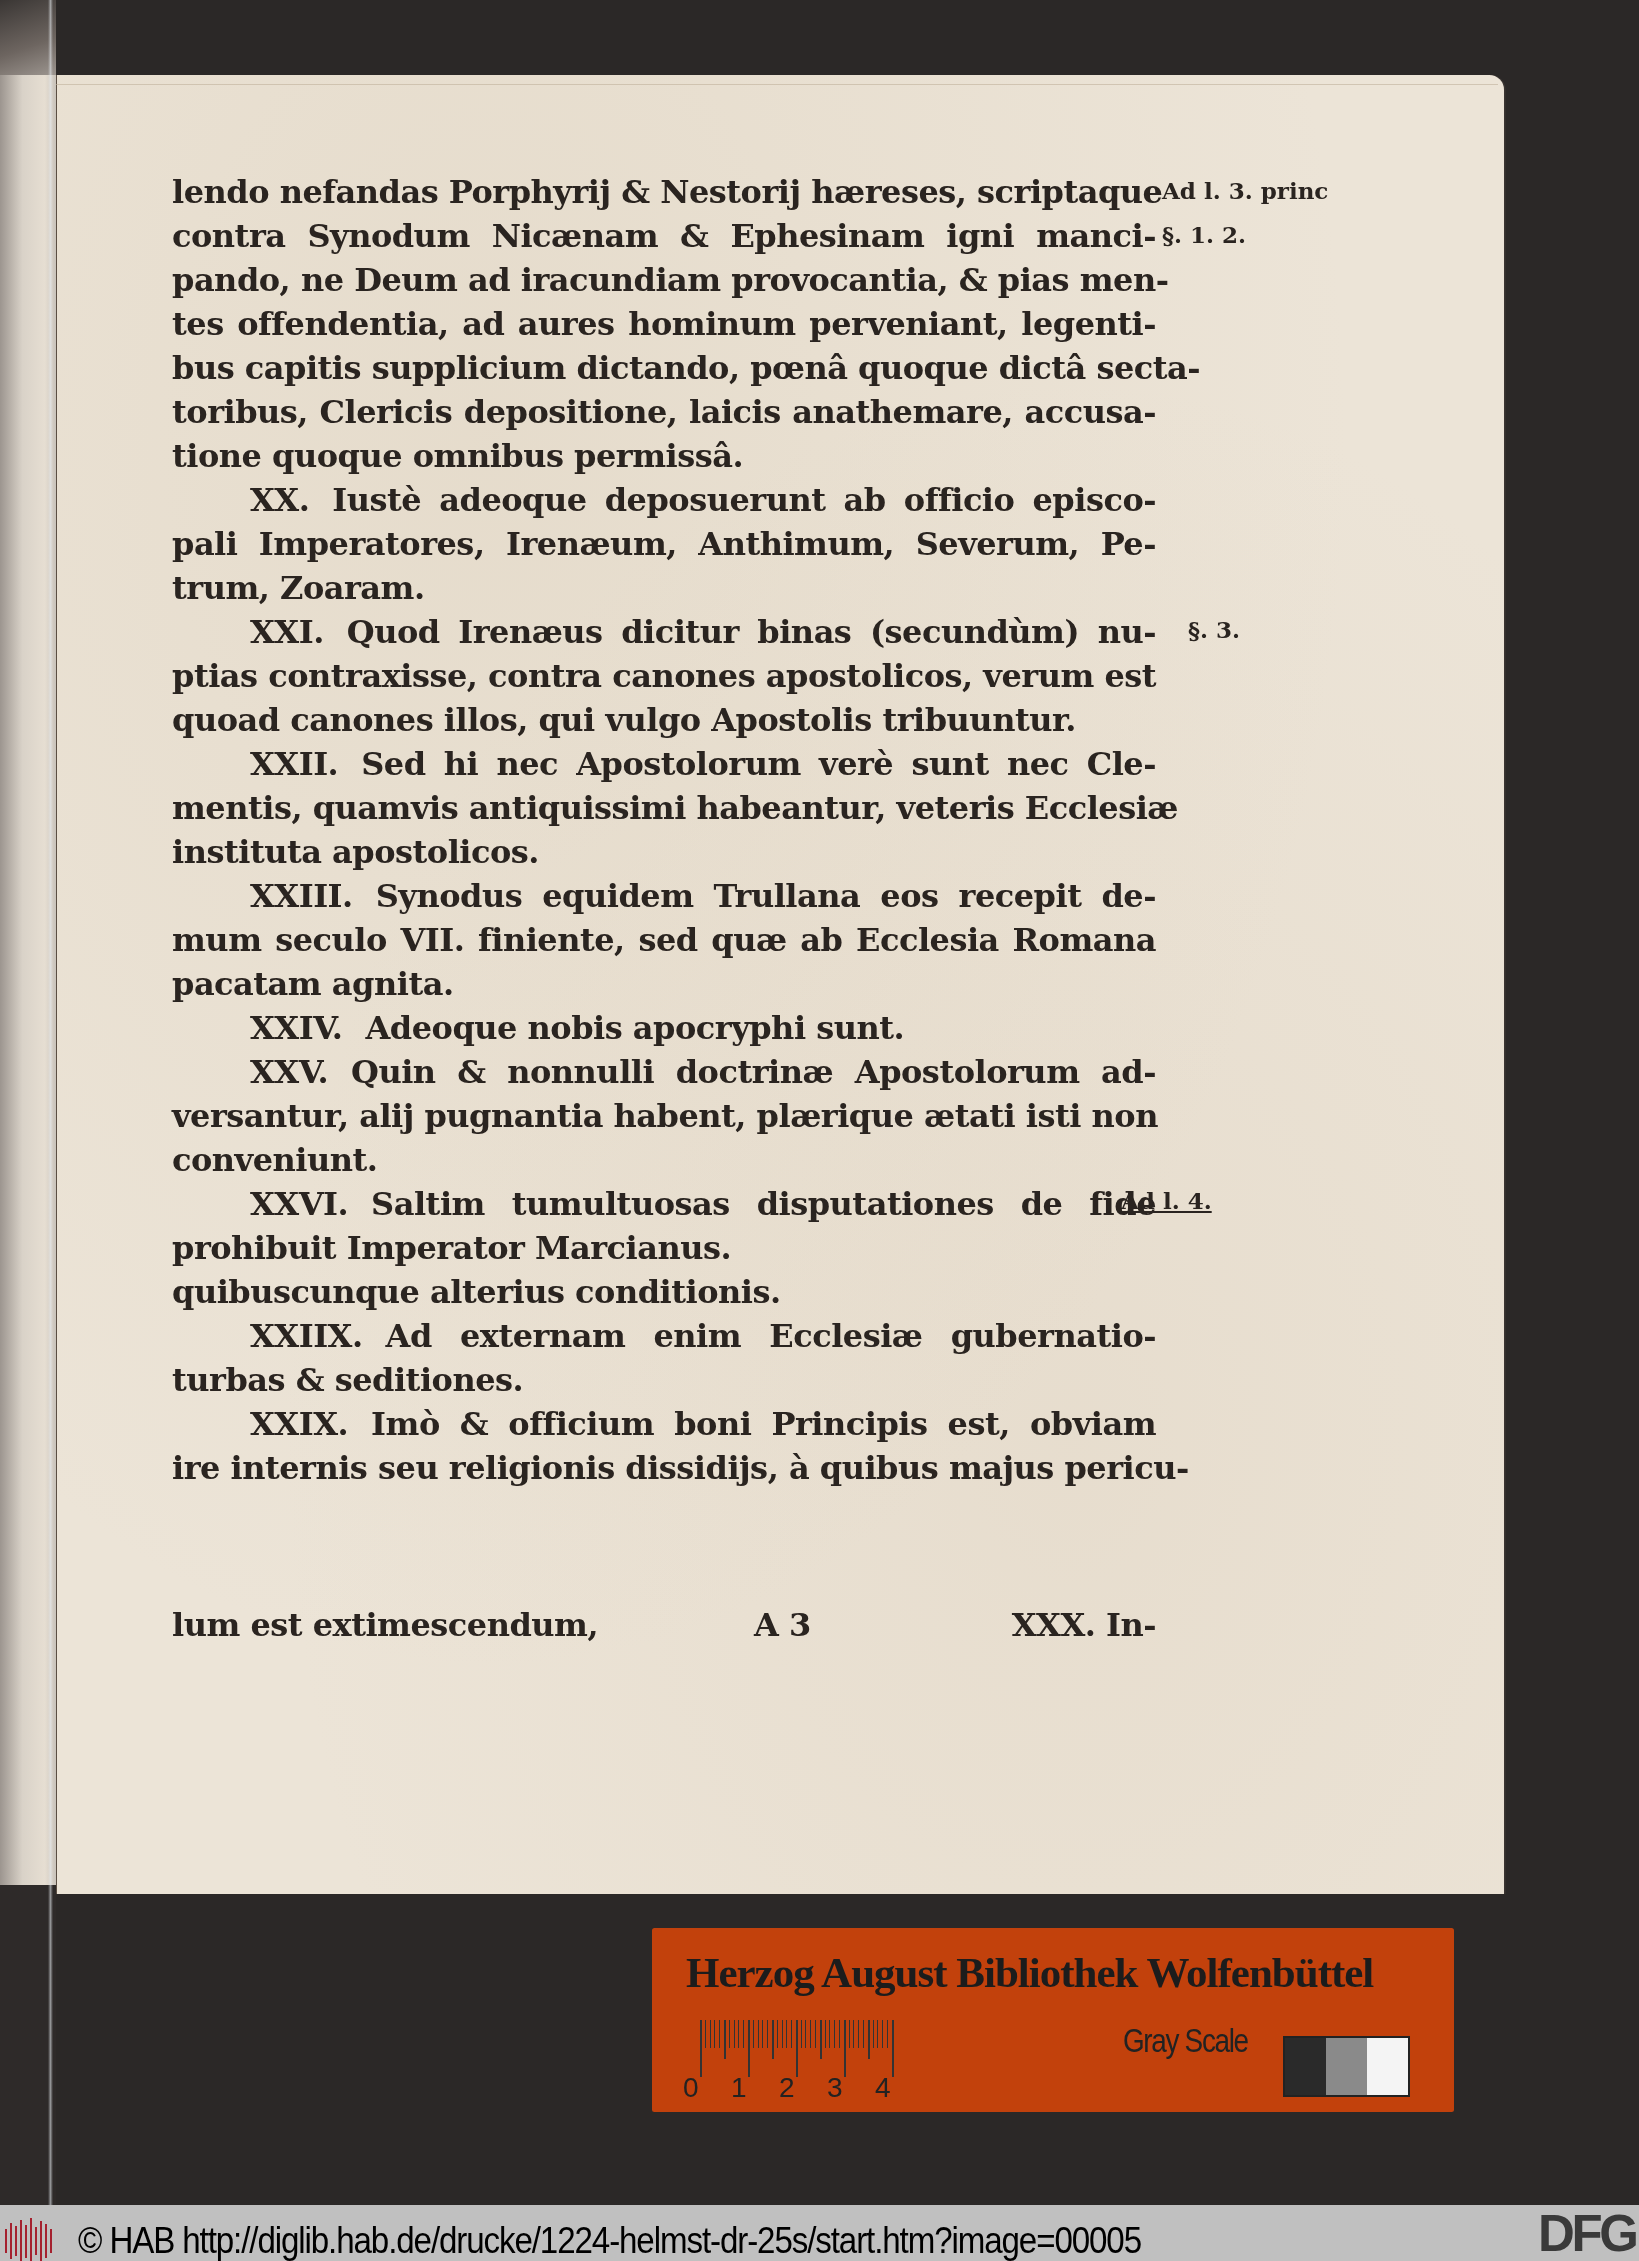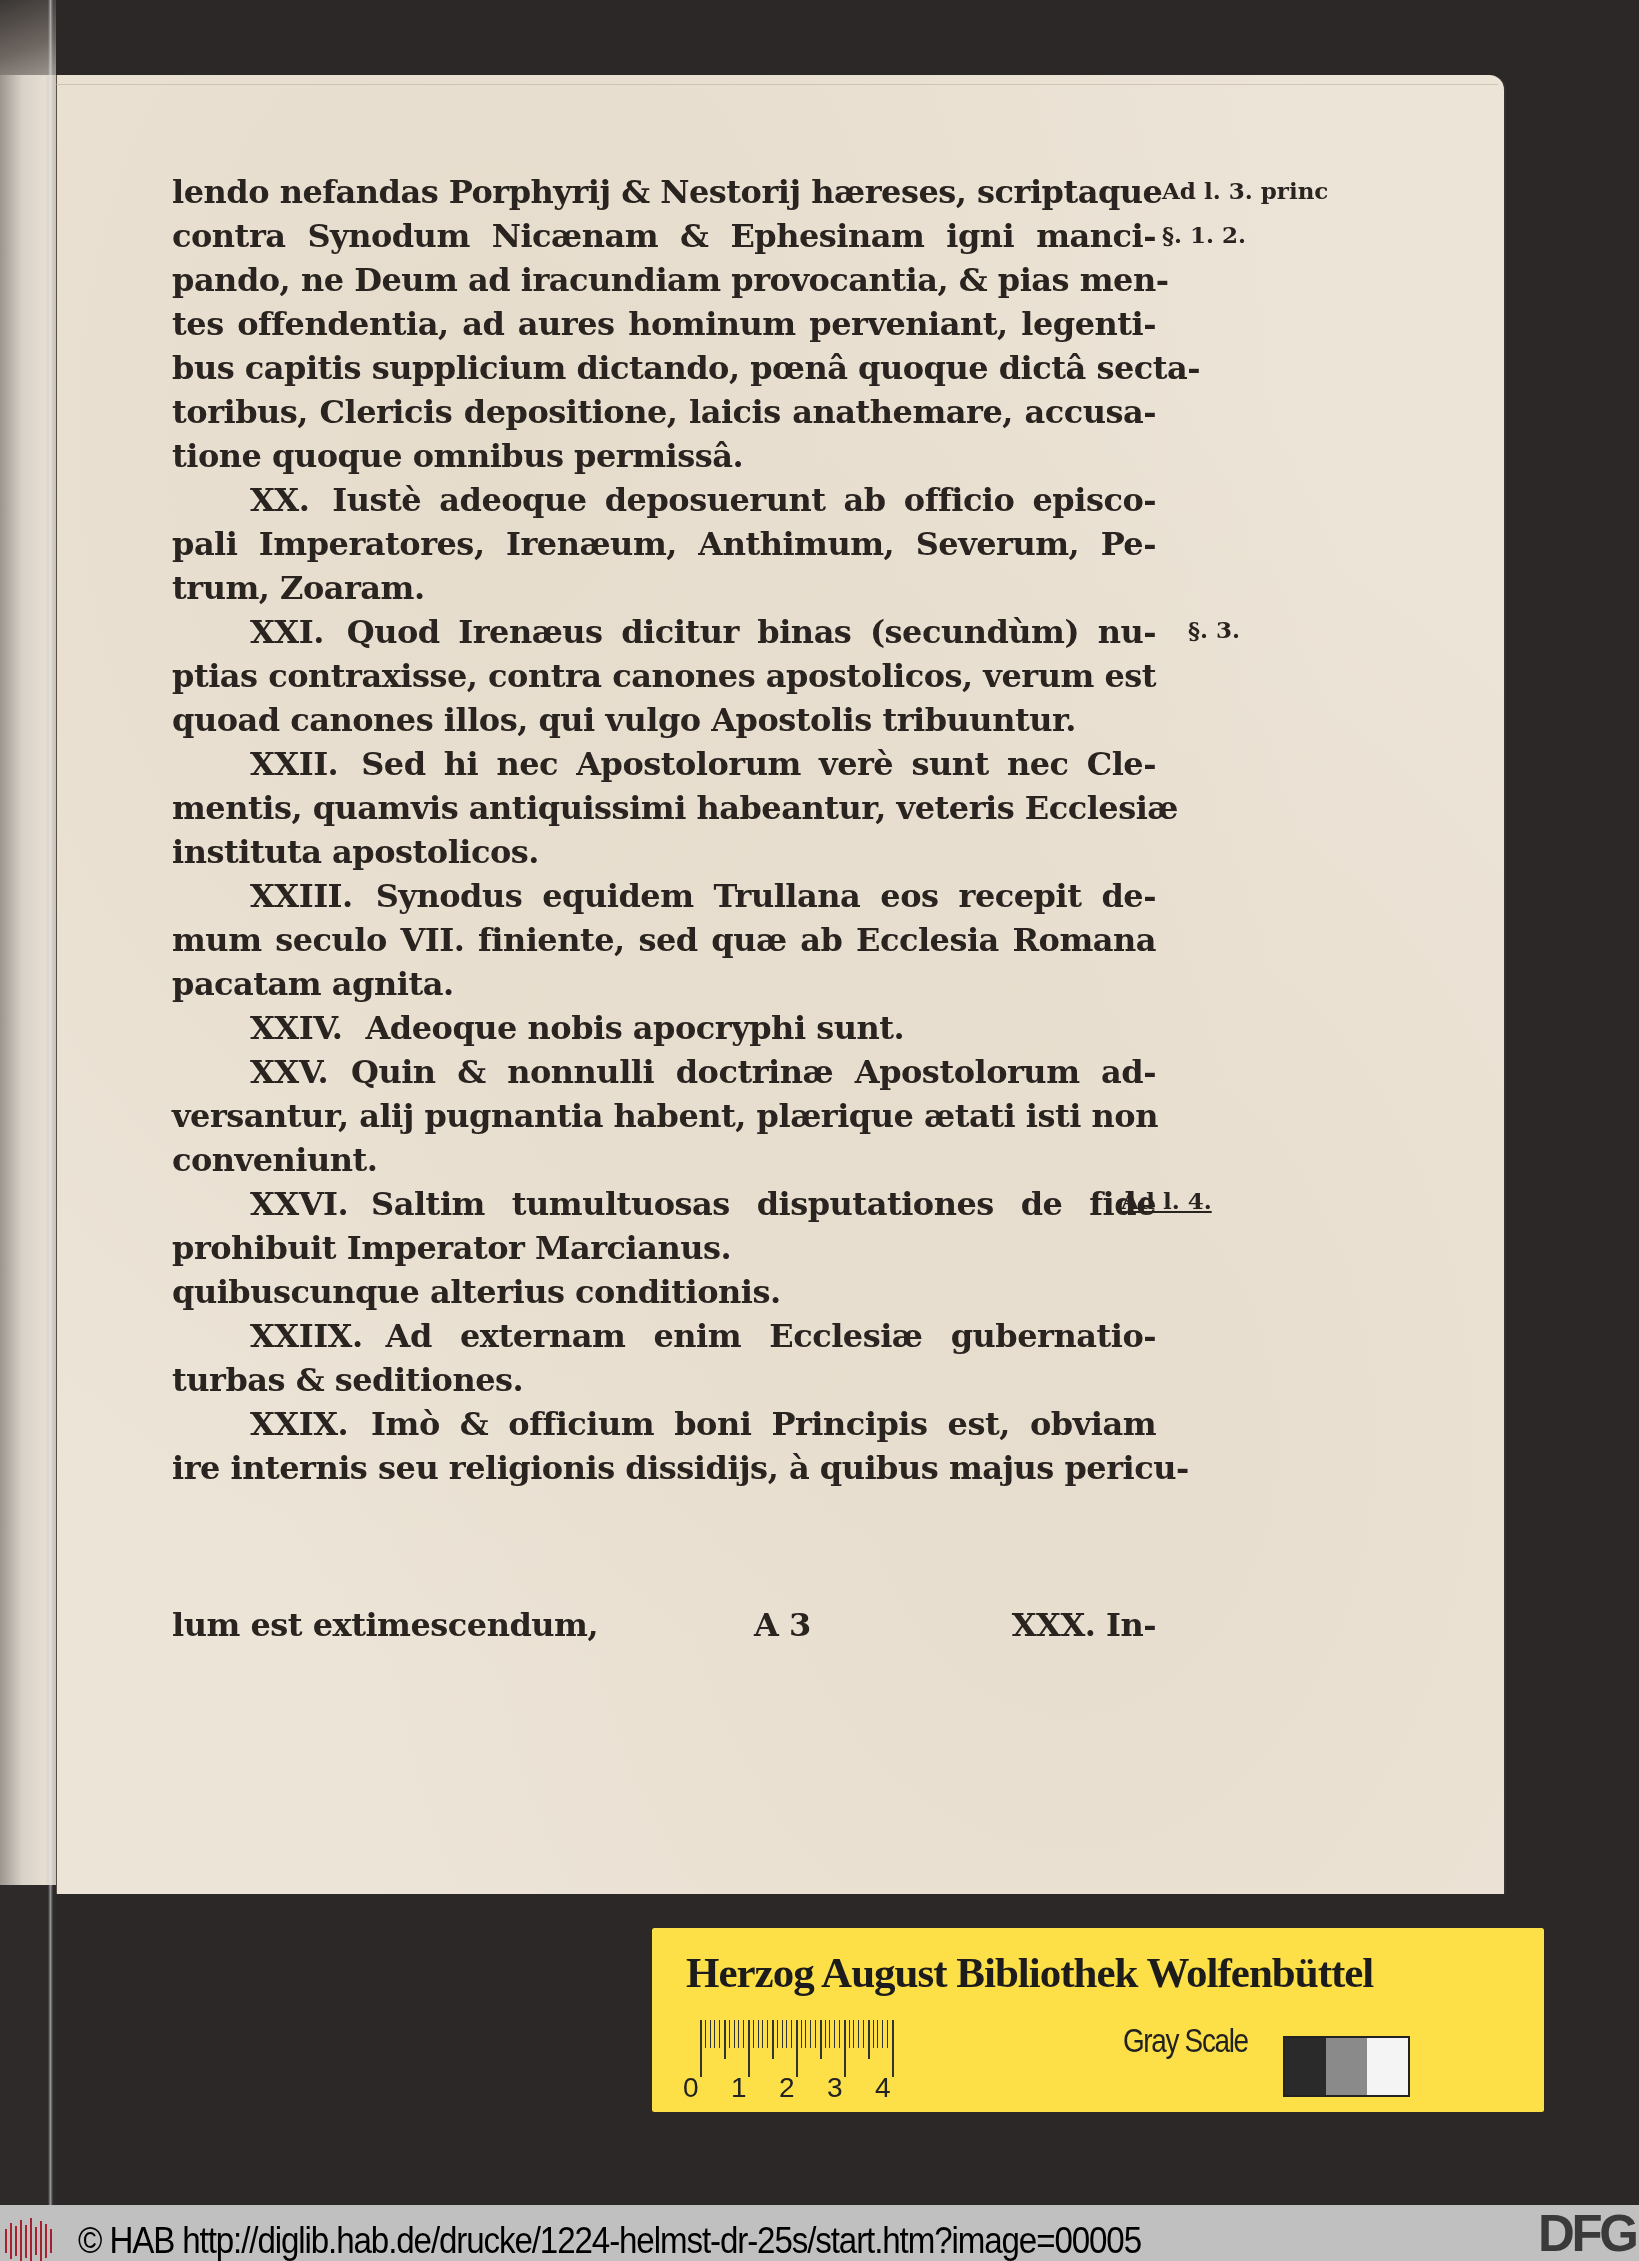--- a/index.html
+++ b/index.html
@@ -55,22 +55,22 @@
   }
   .footer-line {
     position:absolute; left:172px; top:1606px; width:984px;
     font-family:"DejaVu Serif", serif; font-weight:bold; color:#2a2420;
     font-size:32px; letter-spacing:-0.5px;
   }
   .footer-line .sig { position:absolute; left:582px; top:0; }
   .footer-line .catch { position:absolute; right:0; top:0; }
 
   .hab-card {
-    position:absolute; left:652px; top:1928px; width:892px; height:184px;
-    background:#fde047; border-radius:2.5px;
+    position:absolute; left:652px; top:1928px; width:802px; height:184px;
+    background:#c2410c; border-radius:2.5px;
   }
   .hab-title {
     position:absolute; left:34px; top:19.7px;
     font-family:"Liberation Serif", serif; font-weight:bold; font-size:43px;
     color:#1c1c1c; letter-spacing:-1px; white-space:nowrap;
   }
   .ruler { position:absolute; left:48px; top:92px; width:197px; height:57px; }
   .ruler .tick { position:absolute; top:0; width:1.6px; background:#333; }
   .ruler-labels { position:absolute; left:31px; top:144px; width:246px; height:33px; }
   .ruler-labels span {

